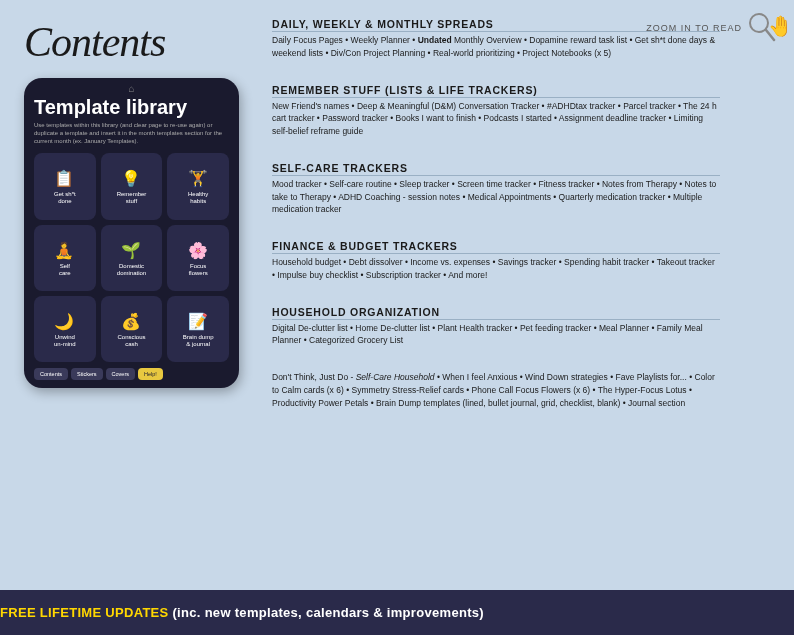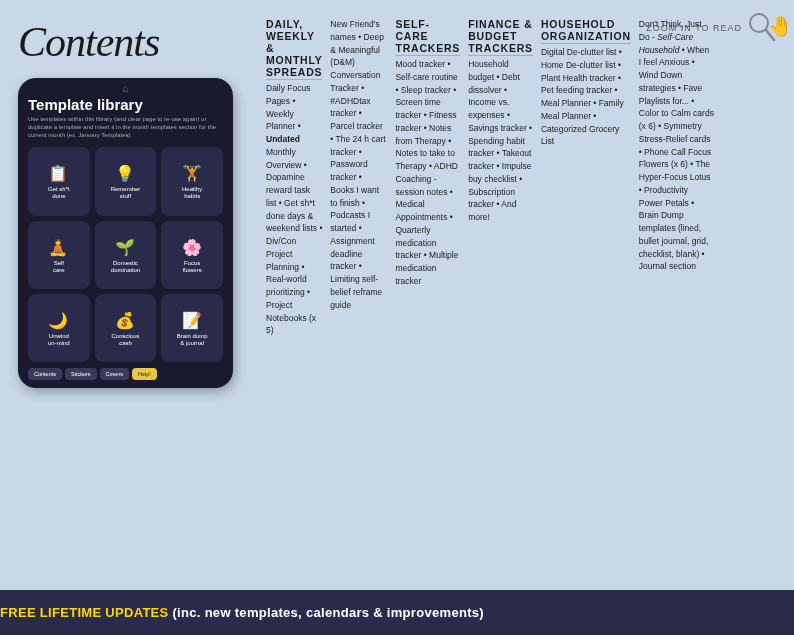--- a/index.html
+++ b/index.html
@@ -13,20 +13,21 @@
     }
 
     
     .main-container {
       display: flex;
       width: 732px;
       height: 590px;
       background: #c8d8e8;
       padding: 18px 18px 20px 18px;
       gap: 18px;
+      margin-left: 6px;
     }
 
     
     .left-panel {
       width: 230px;
       flex-shrink: 0;
     }
 
     .contents-title {
       font-family: Georgia, serif;
@@ -55,21 +56,21 @@
       position: absolute;
       top: 5px;
       right: 50%;
       transform: translateX(50%);
       color: #888;
       font-size: 10px;
     }
 
     .tablet-title {
       color: white;
-      font-size: 15px;
+      font-size: 20px;
       font-weight: bold;
       font-family: Arial, sans-serif;
       margin-bottom: 3px;
       margin-top: 6px;
     }
 
     .tablet-subtitle {
       color: #aaa;
       font-size: 6px;
       font-family: Arial, sans-serif;
@@ -121,22 +122,22 @@
       font-size: 5.5px;
       padding: 3px 6px;
       border-radius: 4px;
       font-family: Arial, sans-serif;
     }
 
     
     .right-panel {
       flex: 1;
       display: flex;
-      flex-direction: row;
-      gap: 8px;
+      flex-direction: column;
+      gap: 15px;
     }
 
     
     .zoom-hint {
       position: absolute;
       top: 12px;
       right: 18px;
       display: flex;
       align-items: center;
       gap: 6px;
@@ -270,20 +271,21 @@
   </div>
 
   <div class="right-panel">
 
     <div class="section">
       <div class="section-title">Daily, Weekly &amp; Monthly Spreads</div>
       <div class="section-content">Daily Focus Pages • Weekly Planner • <strong>Undated</strong> Monthly Overview • Dopamine reward task list • Get sh*t done days &amp; weekend lists • Div/Con Project Planning • Real-world prioritizing • Project Notebooks (x 5)</div>
     </div>
 
     <div class="section">
+      <div class="section-title">Remember Stuff (Lists &amp; Life Trackers)</div>
       <div class="section-content">New Friend's names • Deep &amp; Meaningful (D&amp;M) Conversation Tracker • #ADHDtax tracker • Parcel tracker • The  24 h cart tracker • Password tracker • Books I want to finish • Podcasts I started • Assignment deadline tracker • Limiting self-belief reframe guide</div>
     </div>
 
 
     <div class="section">
       <div class="section-title">Self-Care Trackers</div>
       <div class="section-content">Mood tracker • Self-care routine • Sleep tracker • Screen time tracker • Fitness tracker • Notes from Therapy • Notes to take to Therapy •  ADHD Coaching - session notes • Medical Appointments • Quarterly medication tracker • Multiple medication tracker</div>
     </div>
 
     <div class="section">

